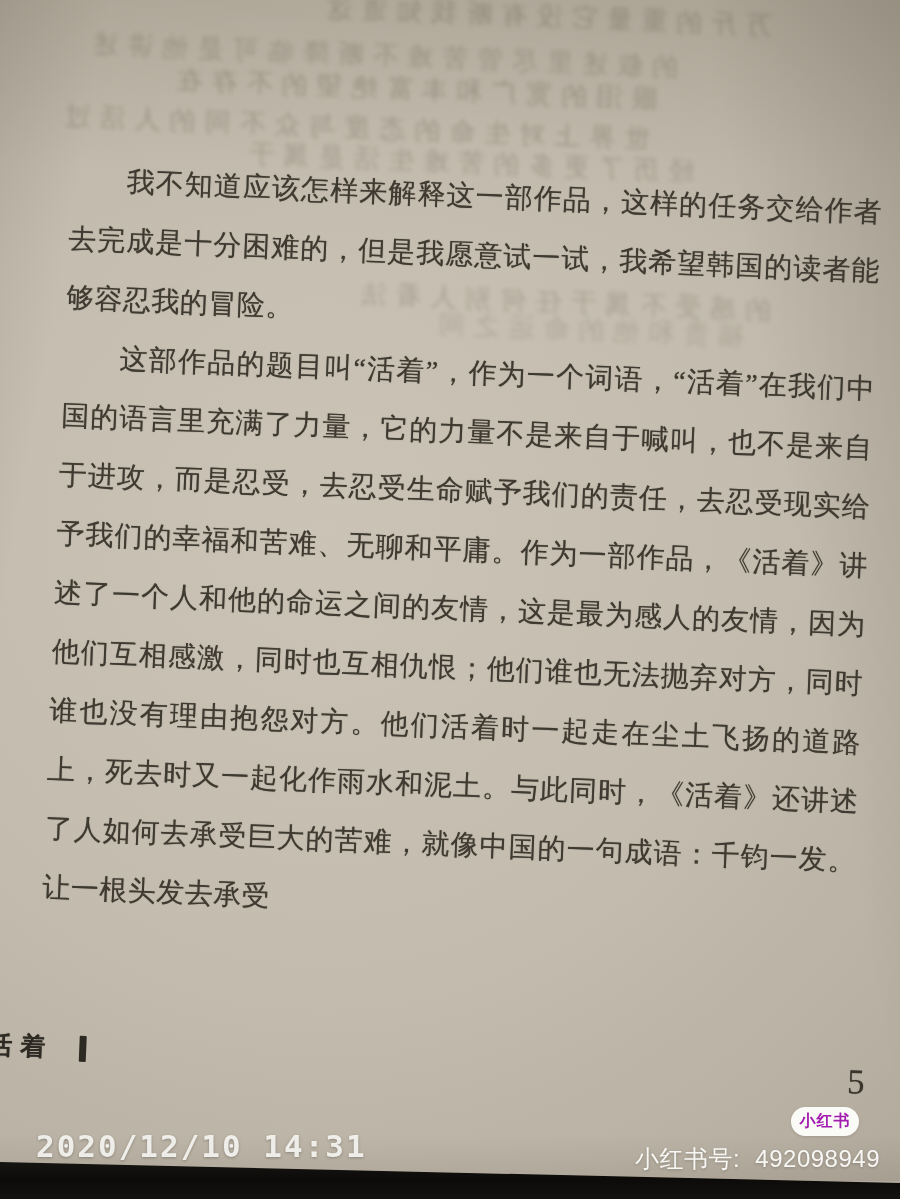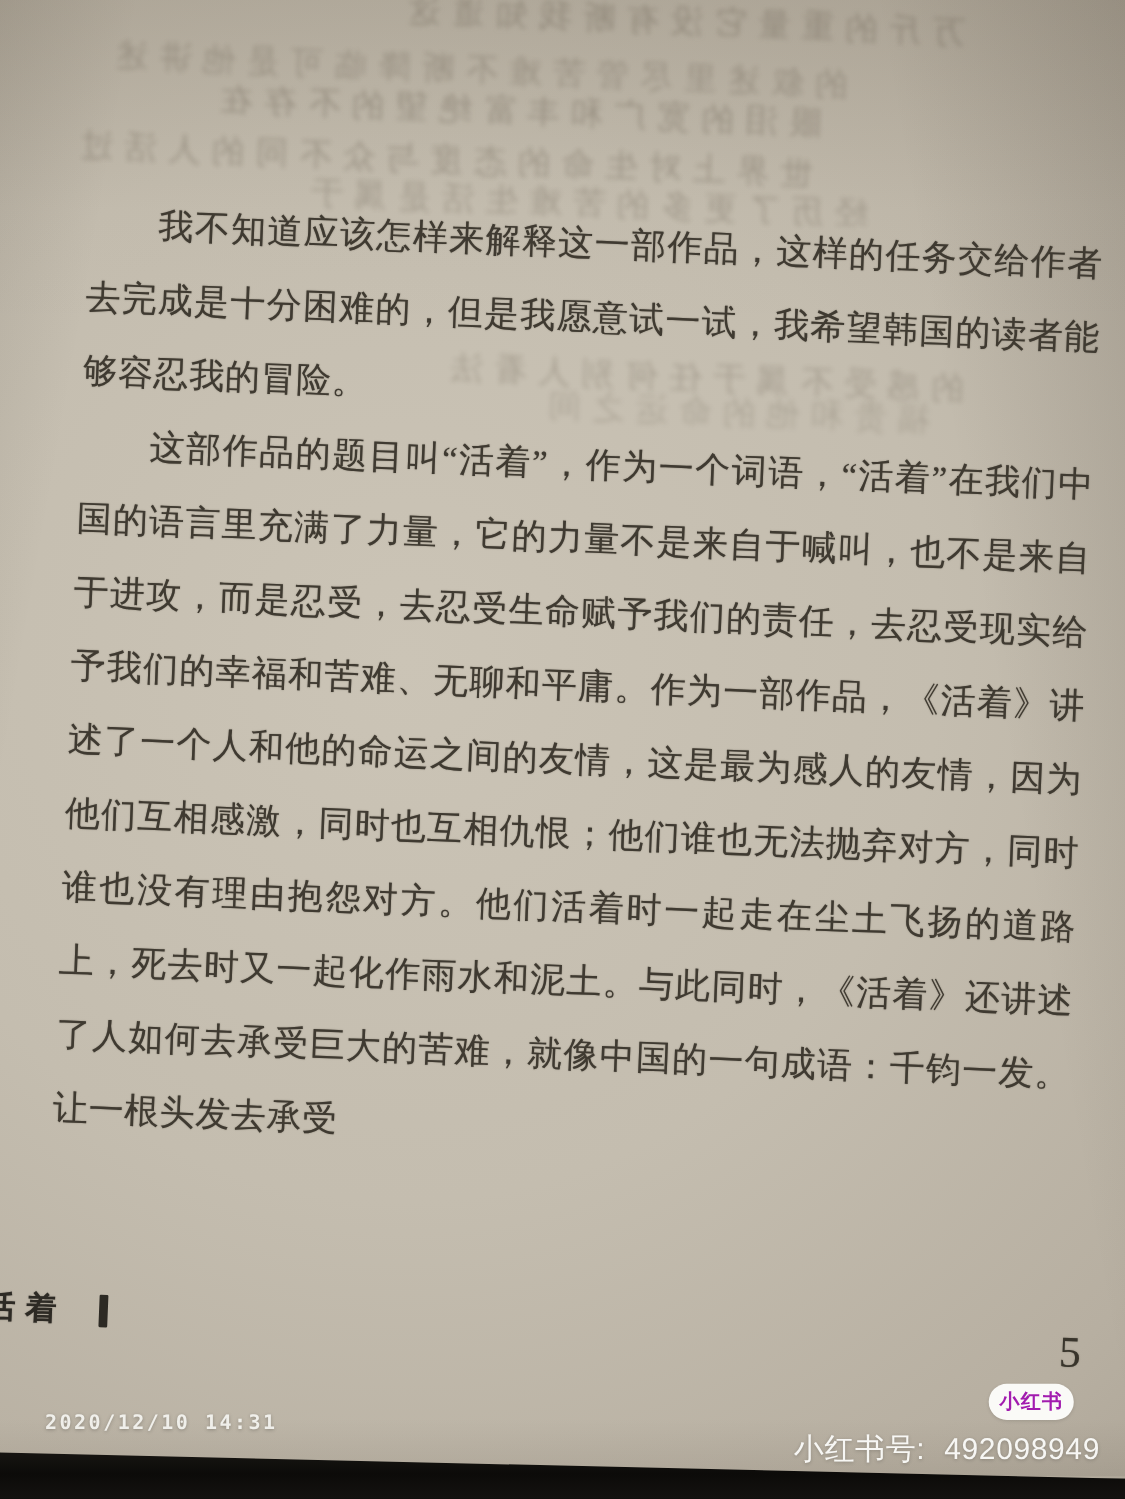--- a/index.html
+++ b/index.html
@@ -71,21 +71,21 @@
     position:absolute;left:848px;top:1062px;
     transform:rotate(2.3deg);transform-origin:0 0;
     color:#39352c;font-size:35px;
     text-shadow:0 0 1px rgba(57,53,44,0.6);
   }
   
   .timestamp{
     position:absolute;left:36px;top:1128px;
     color:rgba(250,250,247,0.88);
     font-family:"DejaVu Sans Mono","Liberation Mono",monospace;
-    font-weight:bold;font-size:16px;letter-spacing:2px;
+    font-weight:bold;font-size:31px;letter-spacing:2px;
     text-shadow:0 1px 3px rgba(0,0,0,0.25);
   }
   
   .xhs-badge{
     position:absolute;left:791px;top:1107px;width:68px;height:29px;
     background:rgba(253,253,251,0.96);border-radius:15px;
     display:flex;align-items:center;justify-content:center;
     box-shadow:0 1px 3px rgba(0,0,0,0.12);
     font-family:"Liberation Sans","DejaVu Sans",sans-serif;
     font-weight:bold;font-size:16px;color:#a21caf;letter-spacing:1px;

